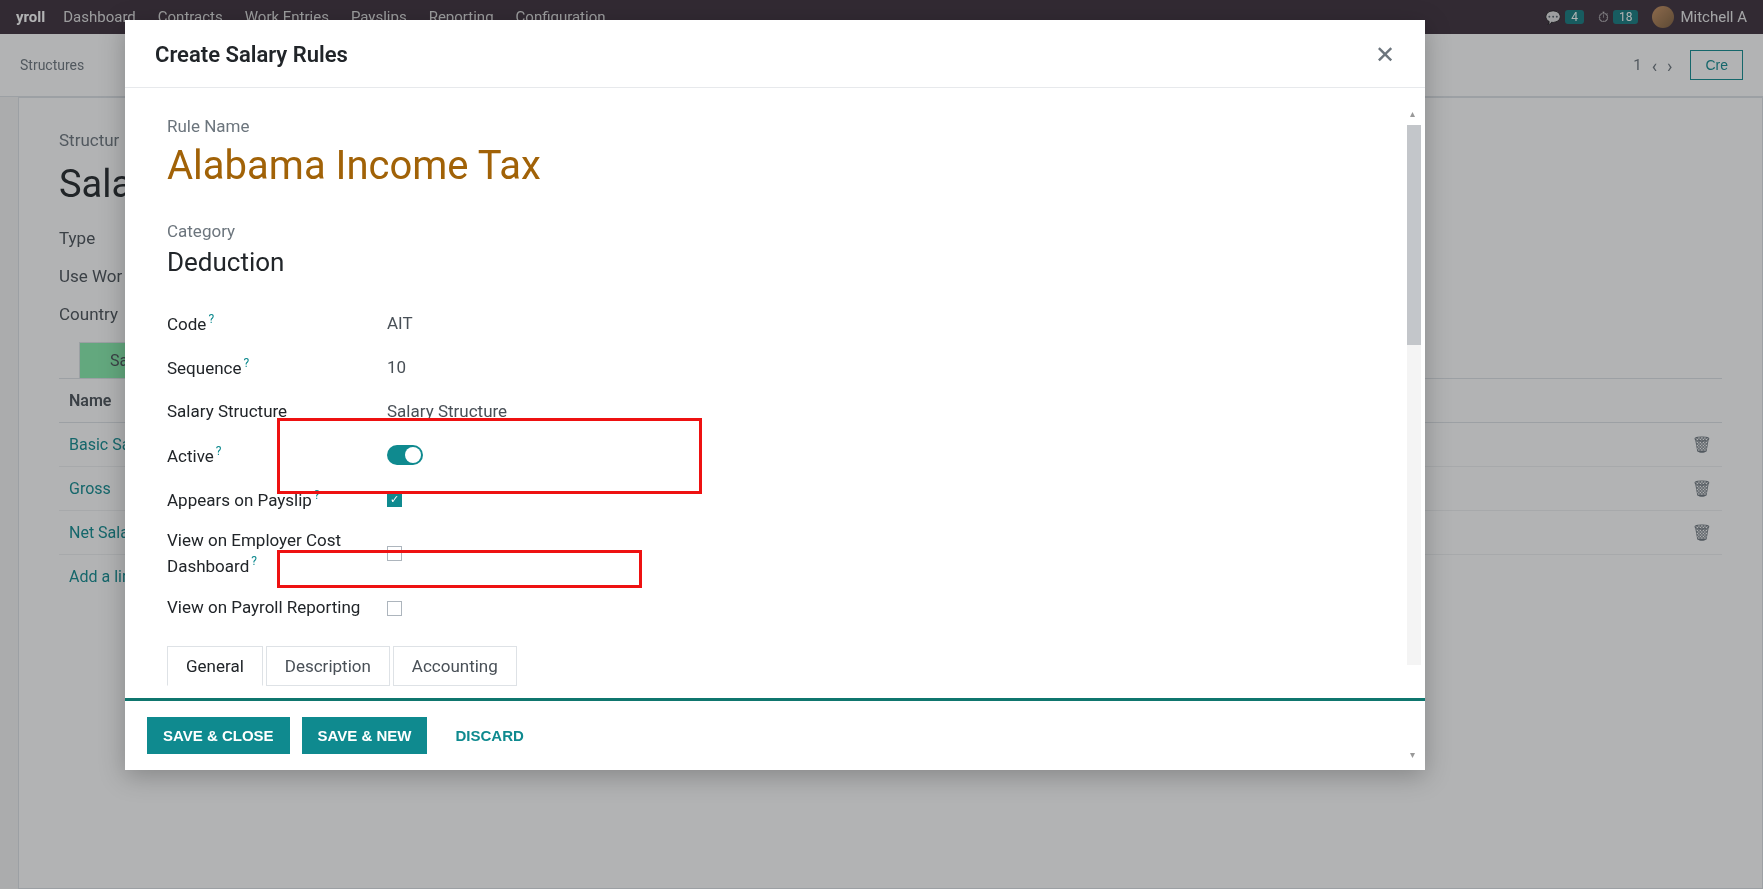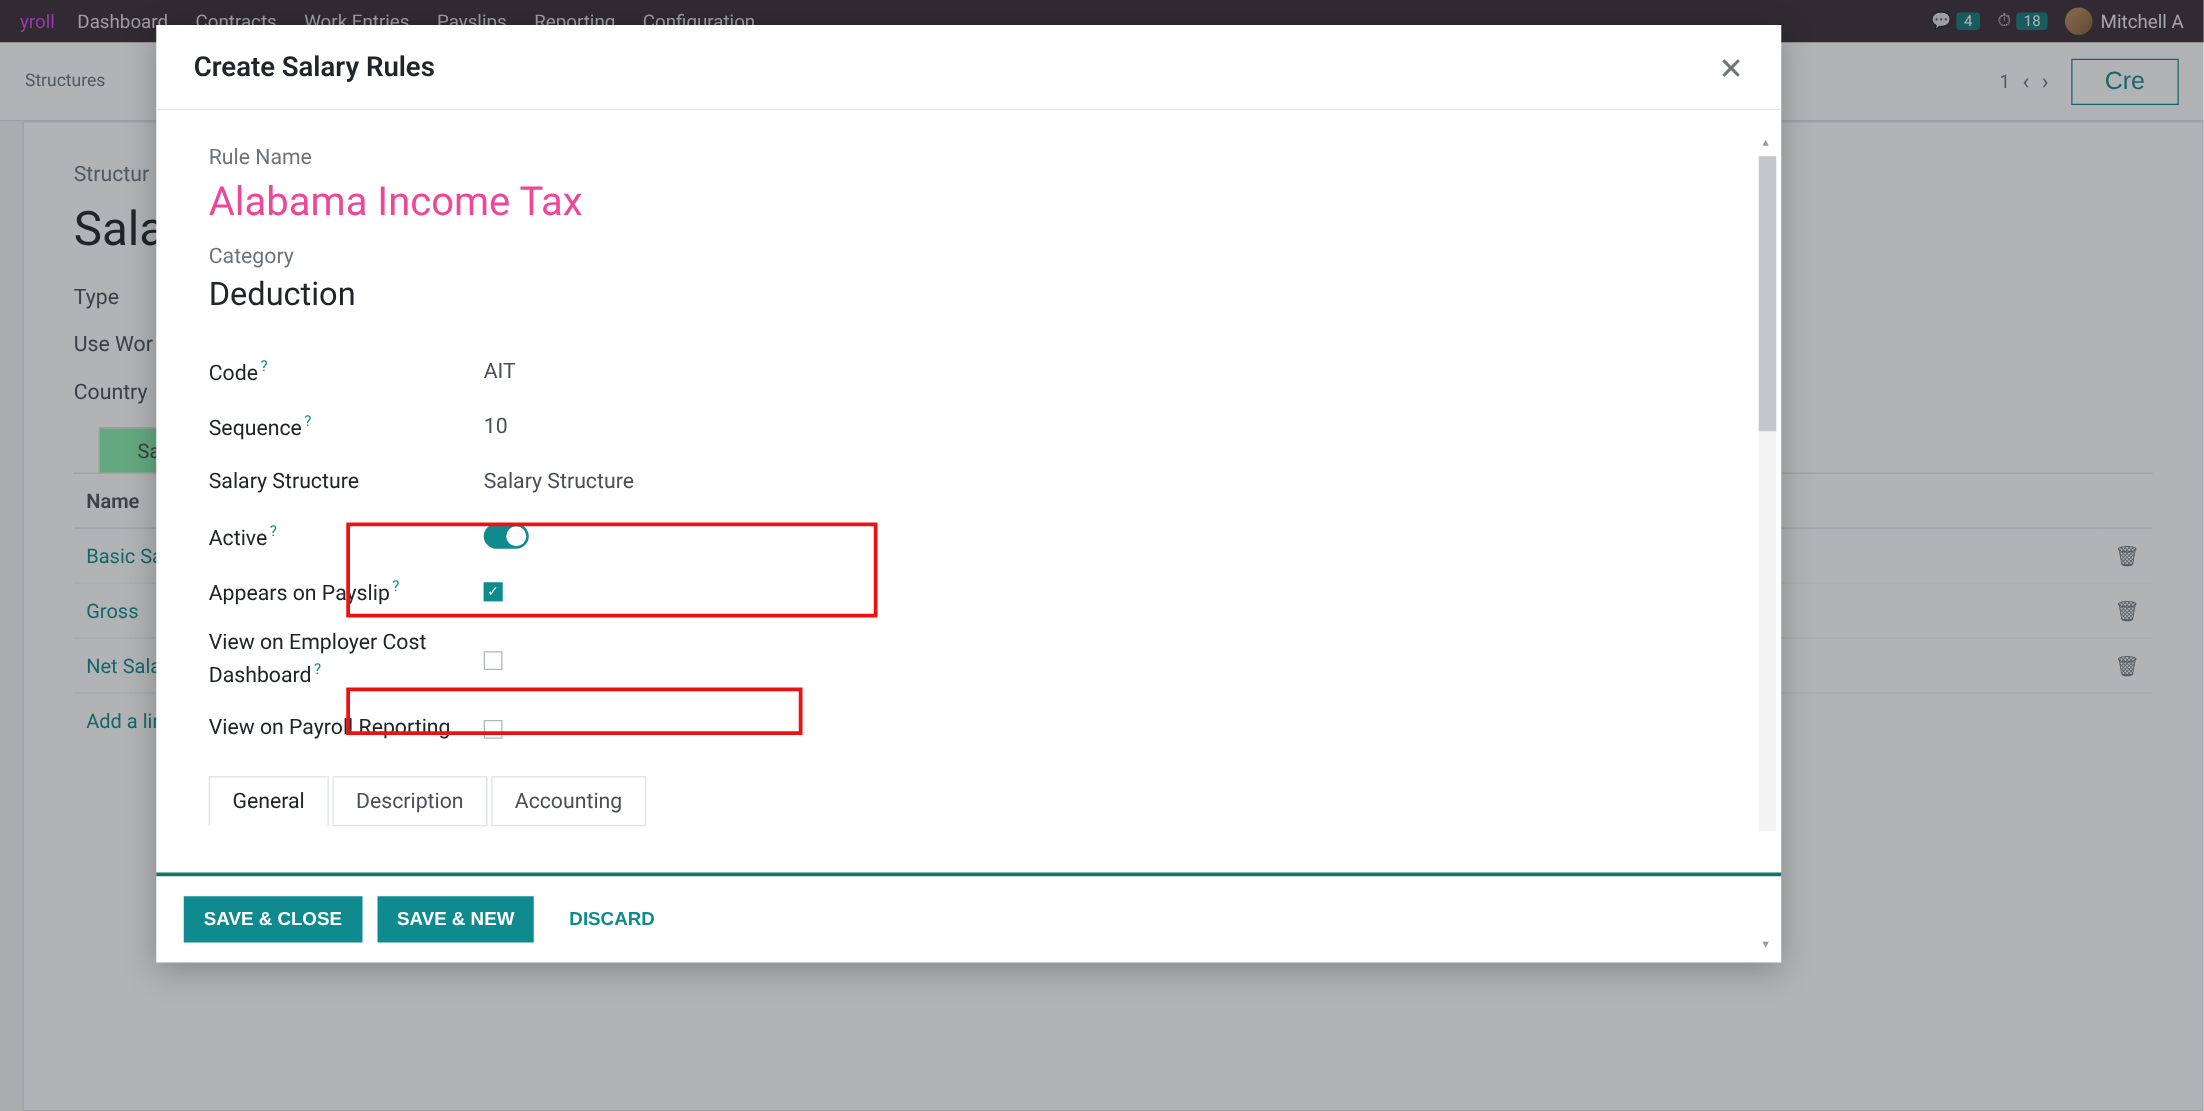--- a/index.html
+++ b/index.html
@@ -1,35 +1,35 @@
 <!DOCTYPE html>
 <html><head>
 <meta charset="utf-8">
 <style>
 * { margin:0; padding:0; box-sizing:border-box; }
 body { font-family:-apple-system,BlinkMacSystemFont,"Segoe UI",Roboto,"Helvetica Neue",Arial,sans-serif; background:#f5f5f5; overflow:hidden; width:1763px; height:889px; position:relative; color:#495057; }
 
 
 .topbar { height:34px; background:#3b2d3a; color:#eaeaea; display:flex; align-items:center; padding:0 16px; font-size:15px; }
-.topbar .brand { font-weight:400; color:#d946ef; margin-right:18px; }
+.topbar .brand { font-weight:700; color:#ffffff; margin-right:18px; }
 .topbar .menu-item { margin-right:22px; color:#dedede; cursor:pointer; }
 .topbar .spacer { flex:1; }
 .topbar .badge-wrap { display:flex; align-items:center; margin-right:14px; color:#e0e0e0; font-size:13px; }
 .topbar .badge-count { background:#137a7f; color:#fff; padding:0 6px; border-radius:3px; margin-left:4px; font-size:12px; }
 .topbar .avatar { width:22px; height:22px; border-radius:50%; background:linear-gradient(135deg,#c79060,#7d5e3c); margin-right:6px; }
 .icon-chat::before { content:"💬"; font-size:13px; opacity:.85; }
 .icon-clock::before { content:"⏱"; font-size:14px; opacity:.85; }
 
 
 .secbar { height:63px; background:#fff; border-bottom:1px solid #dee2e6; display:flex; align-items:center; padding:0 20px; }
 .secbar .bc { font-size:14px; color:#6c757d; }
 .secbar .spacer { flex:1; }
 .secbar .pager { font-size:15px; color:#6c757d; margin-right:18px; display:flex; align-items:center; gap:10px; }
 .secbar .chev { cursor:pointer; color:#6c757d; font-size:18px; }
-.secbar .create-btn { border:1px solid #0f8a8f; color:#0f8a8f; padding:6px 26px; background:#fff; font-size:20px; cursor:pointer; }
+.secbar .create-btn { border:1px solid #0f8a8f; color:#0f8a8f; padding:6px 14px; background:#fff; font-size:14px; cursor:pointer; }
 
 
 .bg-sheet { position:absolute; top:97px; left:18px; right:0; bottom:0; background:#fff; border:1px solid #dee2e6; padding:32px 40px; }
 .bg-sheet .lbl { color:#6c757d; font-size:17px; margin:0 0 12px; }
 .bg-sheet .big { font-size:38px; color:#212529; font-weight:400; margin-bottom:22px; }
 .bg-sheet .form-row { display:flex; align-items:center; margin-bottom:18px; }
 .bg-sheet .form-row .flbl { width:140px; font-size:17px; color:#495057; }
 .bg-sheet .tabs { border-bottom:1px solid #dee2e6; margin-top:18px; }
 .bg-sheet .tab { display:inline-block; padding:8px 30px; border:1px solid #dee2e6; border-bottom:none; background:#86efac; font-size:16px; color:#495057;margin-left:20px;}
 .bg-sheet table { width:100%; border-collapse:collapse; }
@@ -41,21 +41,21 @@
 .trash { text-align:right; }
 
 
 .overlay { position:absolute; inset:0; background:rgba(33,37,41,.35); }
 .modal { position:absolute; top:20px; left:125px; width:1300px; height:750px; background:#fff; box-shadow:0 6px 24px rgba(0,0,0,.25); display:flex; flex-direction:column; }
 .modal-header { padding:22px 30px 20px; display:flex; align-items:center; border-bottom:1px solid #e7e9ec;}
 .modal-header h3 { font-size:22px; font-weight:600; color:#212529;}
 .modal-header .close { margin-left:auto; font-size:24px; color:#6c757d; cursor:pointer; line-height:1; }
 .modal-body { flex:1; overflow:auto; padding:28px 42px 10px; position:relative; }
 .field-label { color:#6c757d; font-size:17px; margin-bottom:6px; }
-.big-input { font-size:32px; color:#ec4899; margin-bottom:15px; }
+.big-input { font-size:40px; color:#a16207; margin-bottom:32px; }
 .cat-input { font-size:26px; color:#212529; margin-bottom:24px; }
 .row2 { display:flex; align-items:center; padding:8px 0; min-height:44px; }
 .row2 .l { width:220px; font-size:17px; color:#212529; }
 .row2 .v { font-size:17px; color:#495057; }
 .q { color:#0f8a8f; font-size:12px; vertical-align:super; margin-left:2px; }
 
 .toggle { width:36px; height:20px; border-radius:999px; background:#0f8a8f; position:relative; }
 .toggle::after { content:""; position:absolute; right:2px; top:2px; width:16px; height:16px; border-radius:50%; background:#fff; }
 .cbox { width:15px; height:15px; border:1px solid #adb5bd; display:inline-flex; align-items:center; justify-content:center; }
 .cbox.checked { background:#0f8a8f; border-color:#0f8a8f; color:#fff; font-size:11px; }

